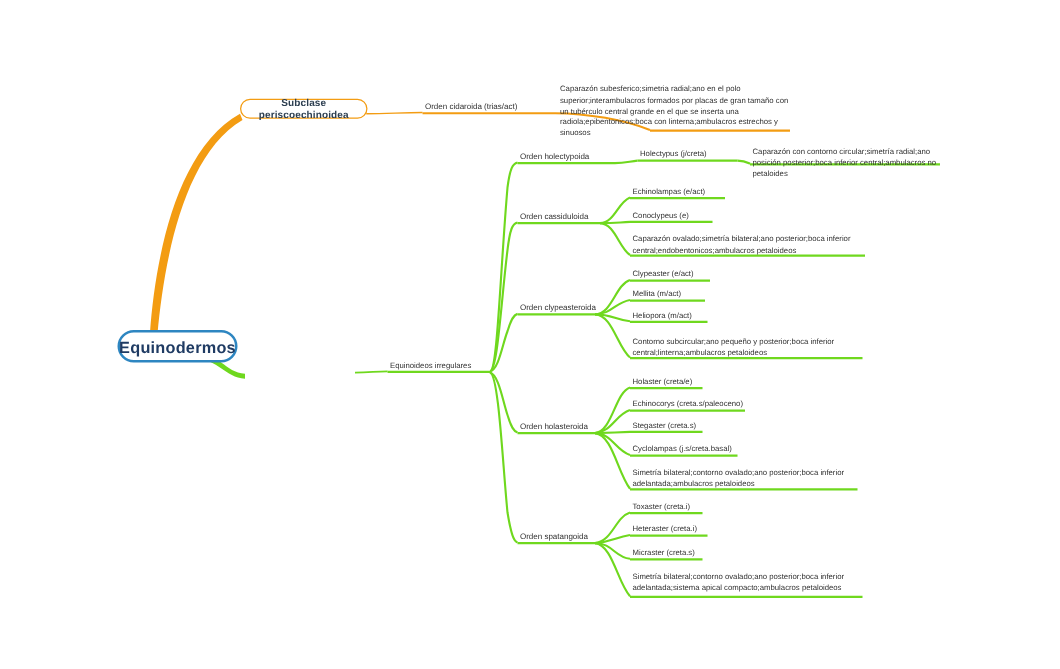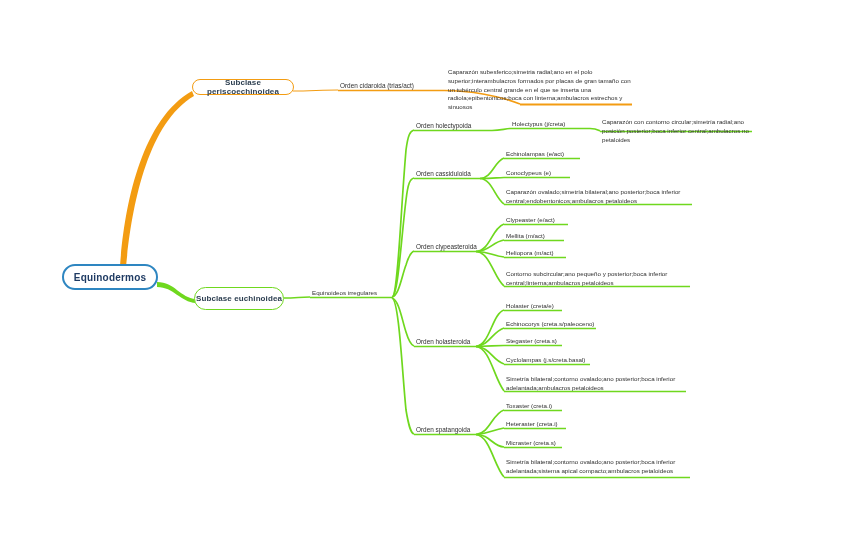--- a/index.html
+++ b/index.html
@@ -7,23 +7,24 @@
        font-family:"Liberation Sans","DejaVu Sans",sans-serif;
        -webkit-font-smoothing:antialiased;}
   #canvas{position:relative;width:848px;height:535px;background:#fff;}
   svg.links{position:absolute;left:0;top:0;width:848px;height:535px;pointer-events:none;}
 
   .node{position:absolute;box-sizing:border-box;}
 
   
   .root{
     border:2px solid #2E86C1;border-radius:16px;background:#ffffff;
-    color:#1F3B63;font-weight:bold;font-size:10px;
+    color:#1F3B63;font-weight:bold;font-size:13px;
     display:flex;align-items:center;justify-content:center;
     letter-spacing:.2px;
+    margin-left:32px;
   }
   
   .cap{
     border:1.6px solid #F39C12;border-radius:13px;background:#ffffff;
     color:#2C3E50;font-weight:bold;font-size:8px;
     display:flex;align-items:center;justify-content:center;
     text-align:center;letter-spacing:.1px;
   }
   .cap.green{border-color:#6FD81E;}
 
@@ -110,23 +111,20 @@
   </svg>
 
   <div class="node root" style="left:62px;top:264px;width:96px;height:26px;">
     <span>Equinodermos</span>
   </div>
 
   <div class="node cap" style="left:192px;top:79px;width:102px;height:16px;">
     <span>Subclase periscoechinoidea</span>
   </div>
 
-  <div class="node cap green" style="left:194px;top:287px;width:90px;height:23px;">
-    <span>Subclase euchinoidea</span>
-  </div>
 
   <div class="node leaf ord" style="left:340px;top:81px;">
     <span>Orden cidaroida (trias/act)</span>
   </div>
 
   <div class="node leaf wrap" style="left:448px;top:68px;width:186px;">
     <span>Caparazón subesferico;simetria radial;ano en el polo superior;interambulacros formados por placas de gran tamaño con un tubérculo central grande en el que se inserta una radiola;epibentonicos;boca con linterna;ambulacros estrechos y sinuosos</span>
   </div>
 
   <div class="node leaf irr" style="left:312px;top:289px;">

